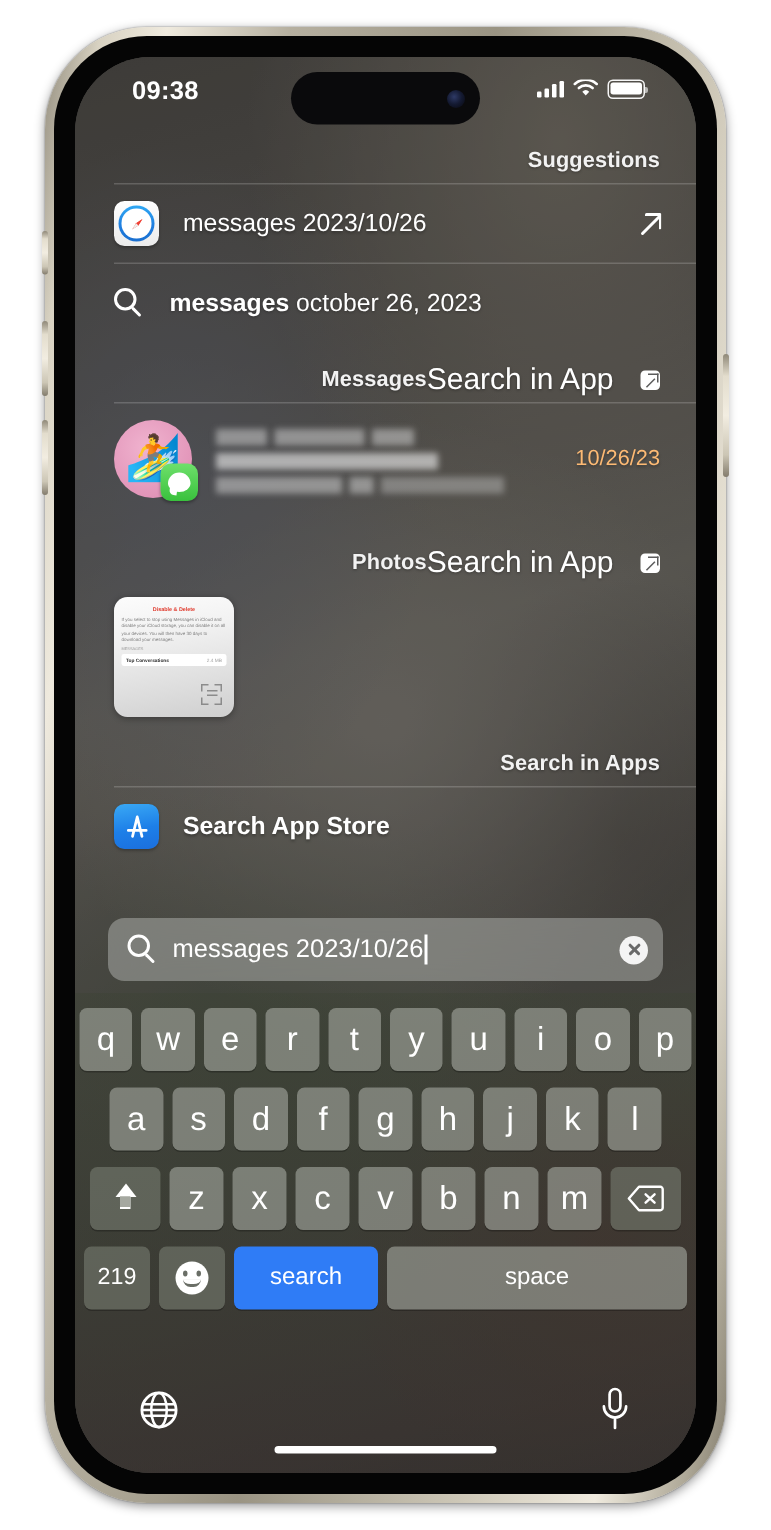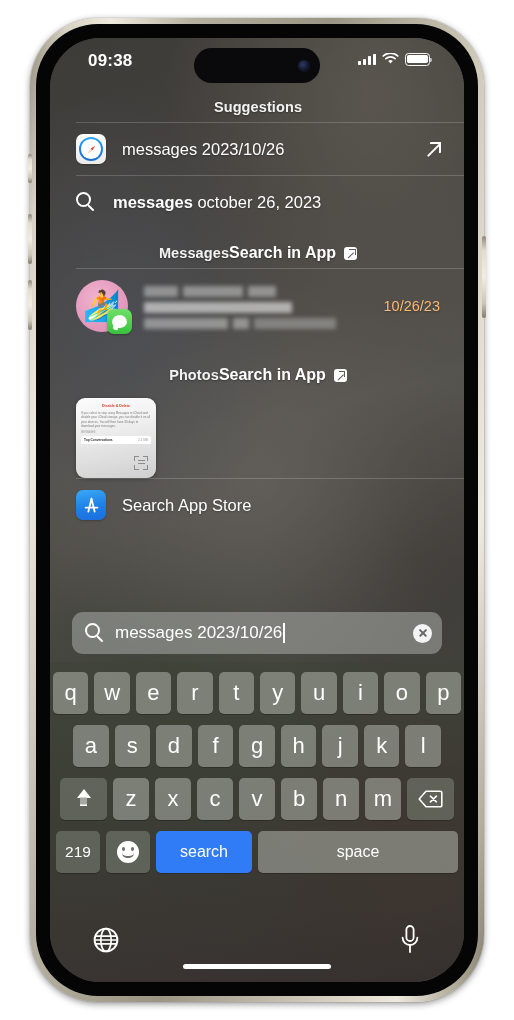--- a/index.html
+++ b/index.html
@@ -98,27 +98,27 @@
   #front-camera {
     position: absolute; right: 10px; top: 50%; transform: translateY(-50%);
     width: 12px; height: 12px; border-radius: 50%;
     background: radial-gradient(circle at 40% 38%, #2e3a66 0%, #141a32 48%, #07070c 100%);
   }
 
   
   #spotlight { position: absolute; left: 0; top: 54px; right: 0; bottom: 0; z-index: 20; }
 
   .section-header {
-    display: flex; align-items: center; justify-content: center;
+    display: flex; align-items: center; justify-content: flex-end;
     padding: 0 24px 0 26px; height: 30px;
   }
   .section-title { font-size: 14.5px; font-weight: 600; color: #f2f2f2;
                    letter-spacing: .1px; text-shadow: 0 1px 2px rgba(0,0,0,.35); }
-  .search-in-app { display: flex; align-items: center; gap: 8px;
-                   font-size: 16px; font-weight: 700; color: #fff;
+  .search-in-app { display: flex; align-items: center; gap: 18px;
+                   font-size: 20px; font-weight: 400; color: #fff;
                    text-shadow: 0 1px 2px rgba(0,0,0,.35); }
   .sia-box { width: 13px; height: 13px; border-radius: 3px; background: #fff;
              position: relative; flex: none; }
   .sia-box::before, .sia-box::after { content:''; position:absolute; background:#5c5c5c; }
   .sia-box::before { width: 7.5px; height: 1.4px; left: 2.7px; top: 8.2px;
                      transform: rotate(-45deg); transform-origin: center; }
   .sia-box::after { width: 5.2px; height: 5.2px; left: 5.4px; top: 2.4px;
                     background: none; border-top: 1.4px solid #5c5c5c;
                     border-right: 1.4px solid #5c5c5c; }
 
@@ -411,29 +411,32 @@
             <div id="pt-livetext">
               <span></span>
                 <span></span>
                 <span></span>
                 <span></span>
                 <i></i>
             </div>
           </div>
         </div>
 
+        <div class="section-header" style="margin-top:16px">
+          <div class="section-title">Search in Apps</div>
+        </div>
         <div class="divider"></div>
 
         <div class="sugg-row">
           <div class="appstore-icon">
             <svg width="21" height="21" viewBox="0 0 24 24">
               <path d="M12 4.2 15.6 19M12 4.2 8.4 19M5.2 14.4h13.6" stroke="#fff" stroke-width="2.1" stroke-linecap="round" fill="none"></path>
             </svg>
           </div>
-          <div class="sugg-text" style="font-weight:400">Search App Store</div>
+          <div class="sugg-text" style="font-weight:700">Search App Store</div>
         </div>
 
       </div>
 
       <div id="search-field">
         <div class="magnifier">
           <div class="mg-circle"></div>
             <div class="mg-handle"></div>
         </div>
         <div id="search-text">

